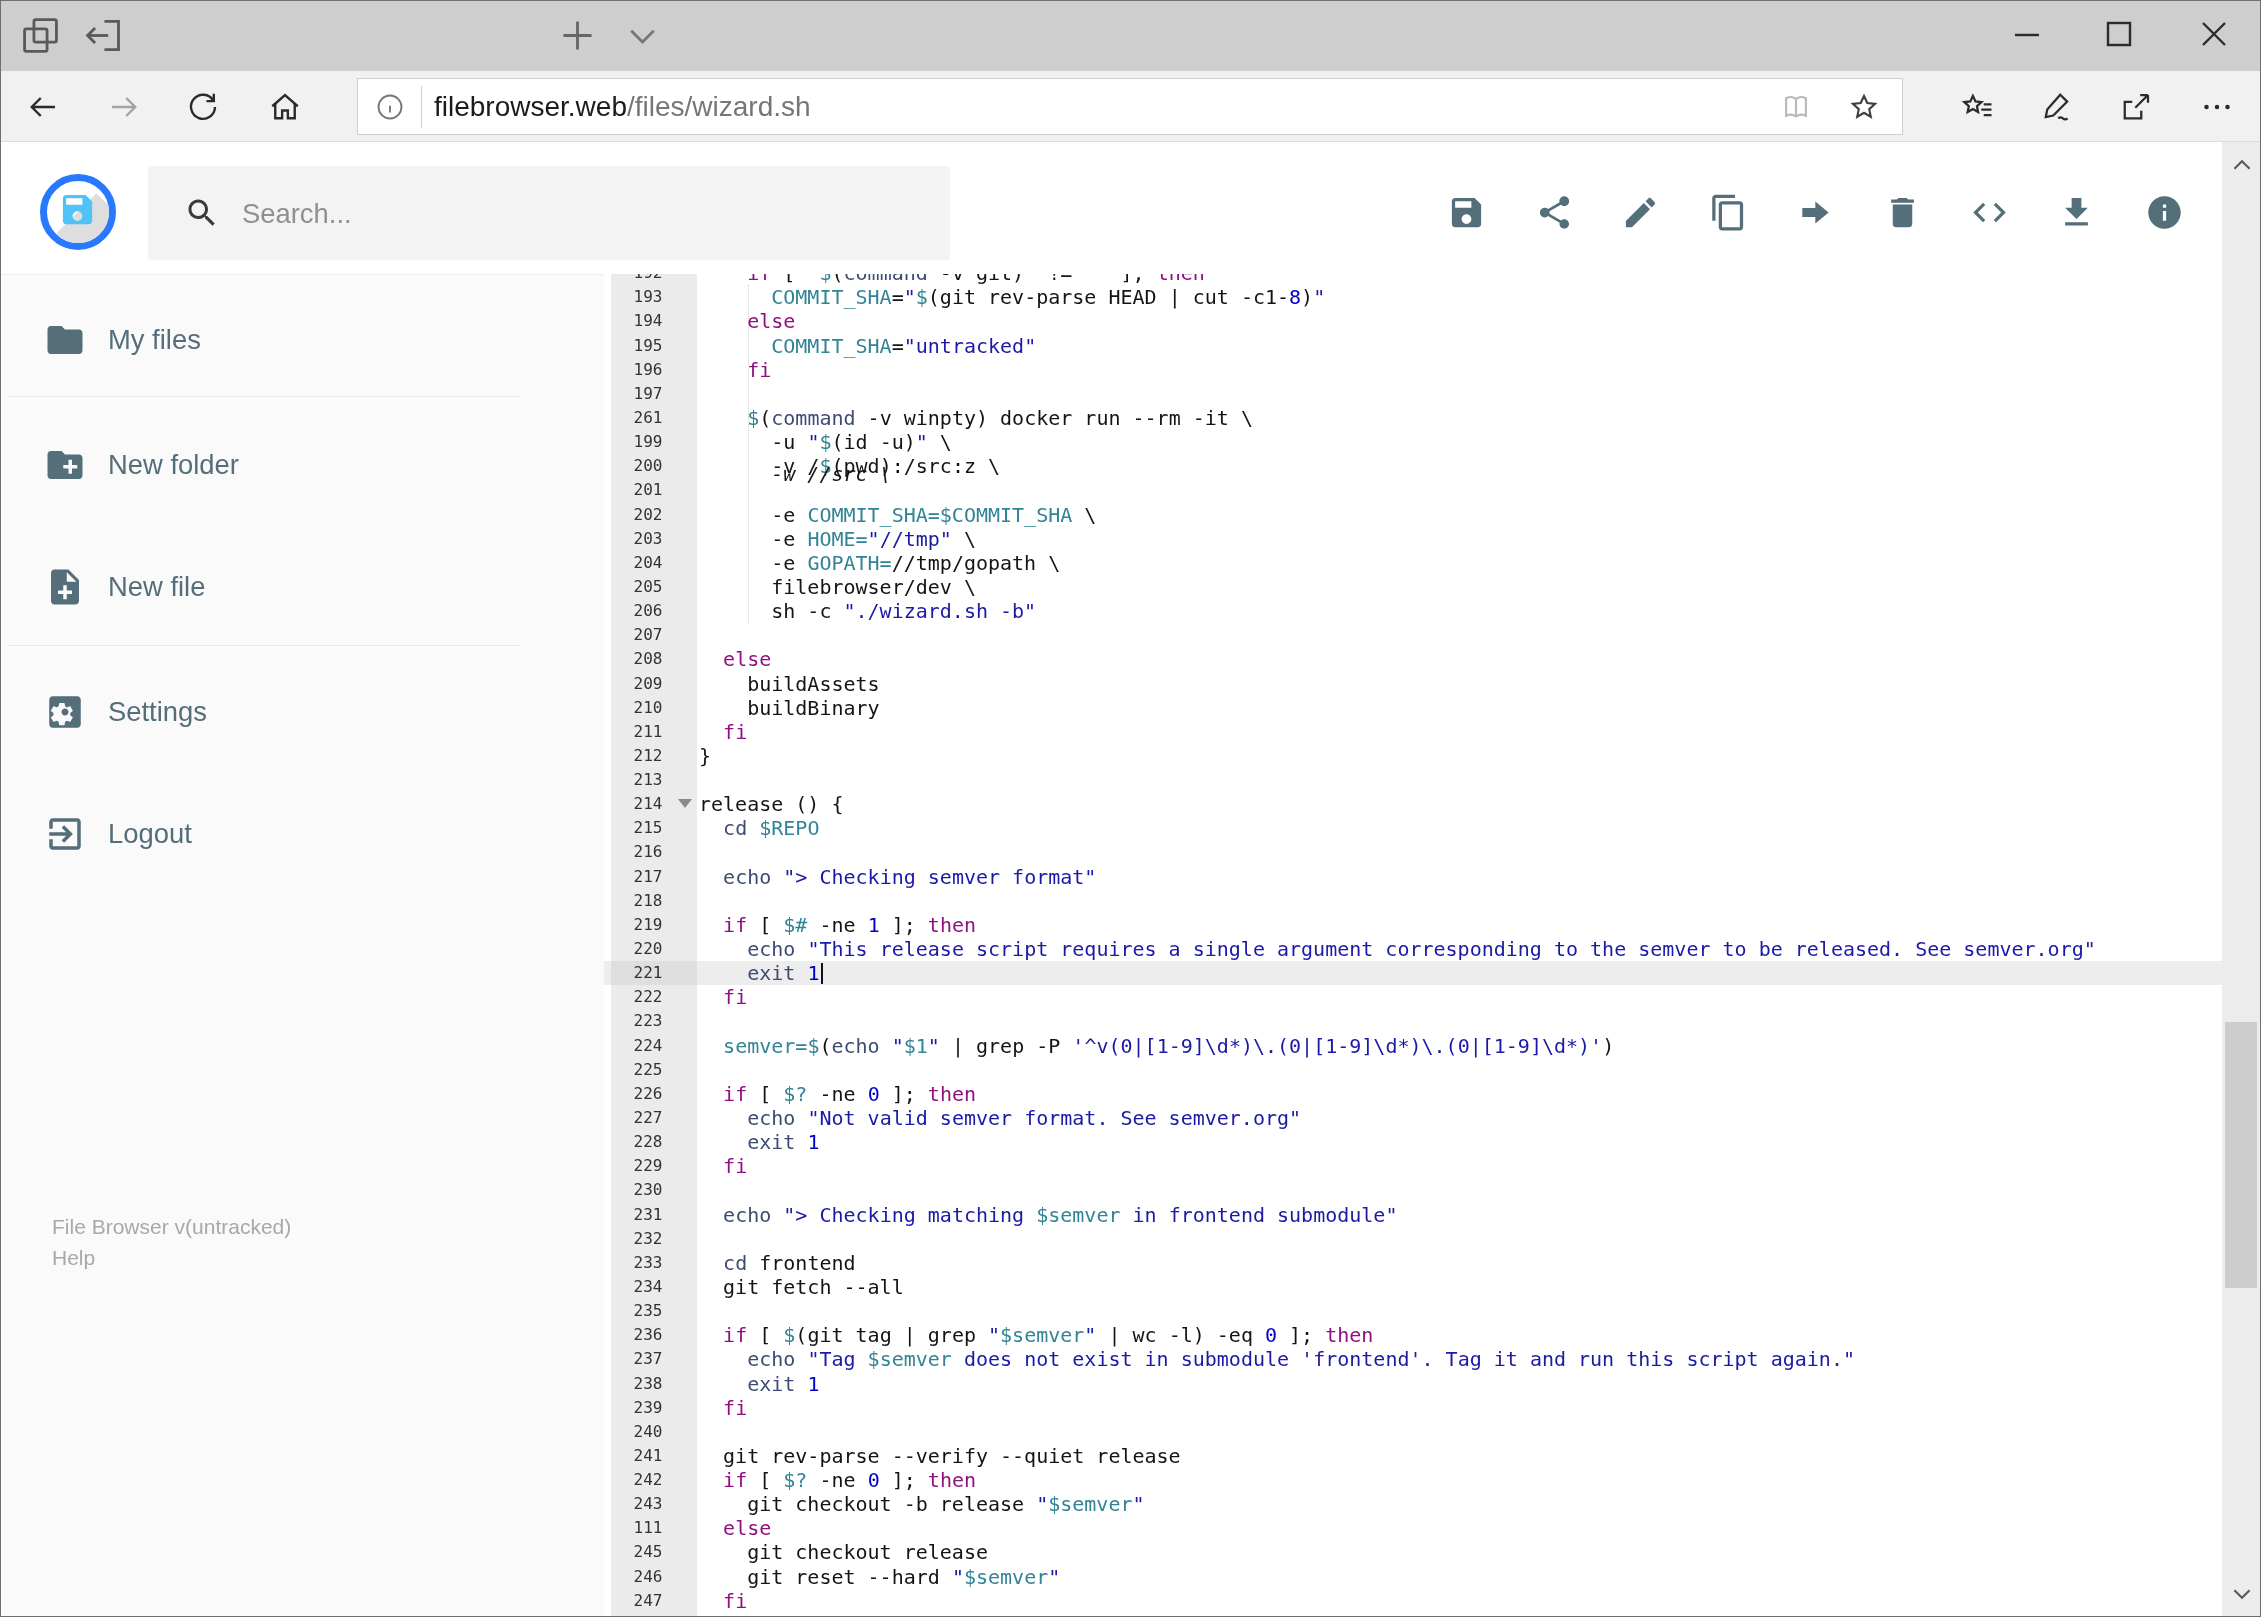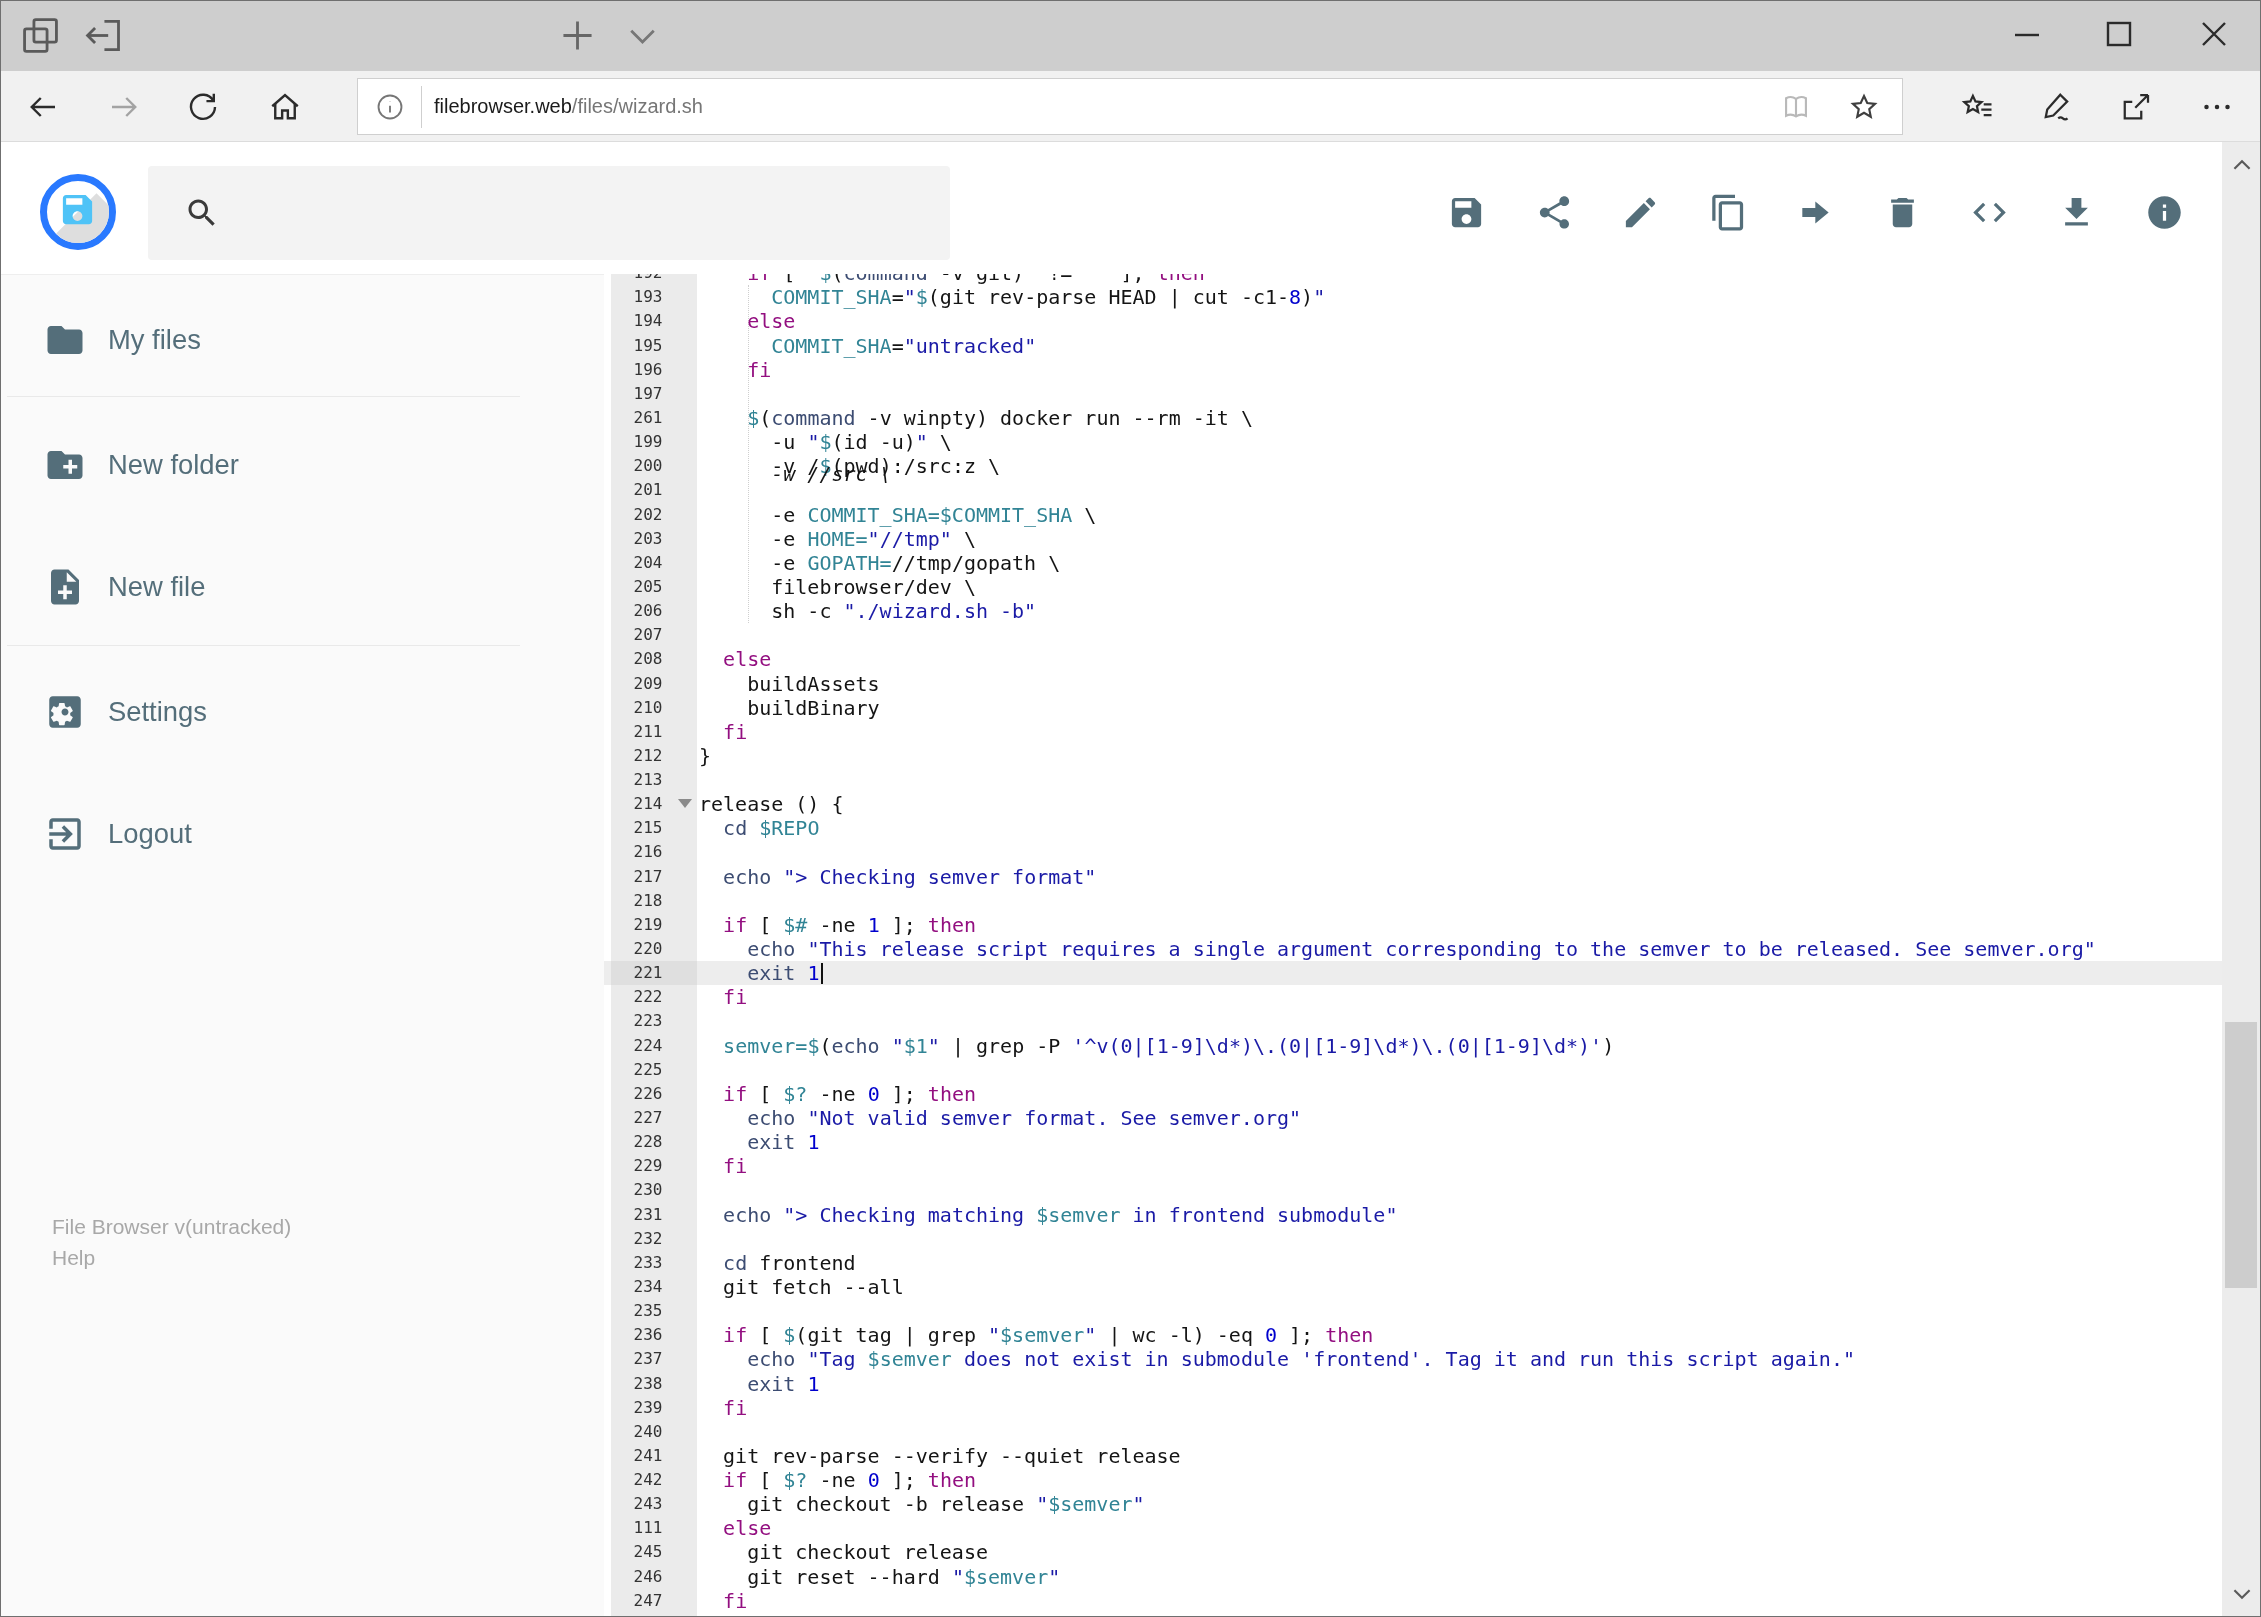--- a/index.html
+++ b/index.html
@@ -15,21 +15,21 @@
   .tab-title{position:absolute;left:68px;top:0;height:66px;line-height:66px;font-size:22px;color:#1b1b1b;}
   .tab-close{position:absolute;right:16px;top:20px;width:27.4px;height:27.4px;color:#444;}
   .winctl{position:absolute;top:9.7px;width:52px;height:48px;color:#2b2b2b;}
 
   
   .navbar{position:absolute;left:0;top:71px;width:2261px;height:71px;background:#f1f1f1;border-bottom:0.8px solid #dcdcdc;box-sizing:border-box;}
   .nav-ic{position:absolute;top:18px;width:36px;height:36px;color:#2b2b2b;}
   .urlbox{position:absolute;left:357px;top:7.3px;width:1546px;height:57px;background:#fff;border:0.8px solid #cfcfcf;box-sizing:border-box;}
   .url-info{position:absolute;left:16px;top:11.3px;width:32px;height:32px;color:#767676;}
   .url-div{position:absolute;left:63px;top:6.5px;width:0.8px;height:42px;background:#cfcfcf;}
-  .url-text{position:absolute;left:76px;top:0;height:55px;line-height:55px;font-size:20px;white-space:nowrap;}
+  .url-text{position:absolute;left:76px;top:0;height:55px;line-height:55px;font-size:28px;white-space:nowrap;}
   .url-host{color:#1b1b1b;}
   .url-path{color:#767676;}
   .urlbox .boxic{position:absolute;top:10.5px;width:34px;height:34px;}
 
   
   .appheader{position:absolute;left:0;top:142px;width:2261px;height:132px;background:#fff;}
   .logo{position:absolute;left:40px;top:31.5px;width:76px;height:76px;border-radius:50%;
         border:7.3px solid #2979ff;box-sizing:border-box;background:#fff;overflow:hidden;}
   .logo .shadow{position:absolute;left:21px;top:24px;width:57px;height:57px;background:#dedede;transform:rotate(45deg);}
   .logo .disk{position:absolute;left:11.3px;top:9.7px;width:39px;height:39px;color:#4FC3F7;}
@@ -199,20 +199,21 @@
           <path d="M17 3H5c-1.11 0-2 .9-2 2v14c0 1.1.89 2 2 2h14c1.1 0 2-.9 2-2V7l-4-4zm-5 16c-1.66 0-3-1.34-3-3s1.34-3 3-3 3 1.34 3 3-1.34 3-3 3zm3-10H5V5h10v4z"></path>
         </svg>
       </span>
   </div>
   <div class="searchbox">
     <span class="mag">
         <svg viewBox="0 0 24 24" width="100%" height="100%" fill="currentColor">
           <path d="M15.5 14h-.79l-.28-.27C15.41 12.59 16 11.11 16 9.5 16 5.91 13.09 3 9.5 3S3 5.91 3 9.5 5.91 16 9.5 16c1.61 0 3.09-.59 4.23-1.57l.27.28v.79l5 4.99L20.49 19l-4.99-5zm-6 0C7.01 14 5 11.99 5 9.5S7.01 5 9.5 5 14 7.01 14 9.5 11.99 14 9.5 14z"></path>
         </svg>
       </span>
+    <input type="text" placeholder="Search..." style="">
   </div>
   <div id="toolbar">
       <span class="tbtn" style="left: 1447px;"><span><svg viewBox="0 0 24 24" width="100%" height="100%" fill="currentColor">
             <path d="M17 3H5c-1.11 0-2 .9-2 2v14c0 1.1.89 2 2 2h14c1.1 0 2-.9 2-2V7l-4-4zm-5 16c-1.66 0-3-1.34-3-3s1.34-3 3-3 3 1.34 3 3-1.34 3-3 3zm3-10H5V5h10v4z"></path>
           </svg></span></span>
       <span class="tbtn" style="left: 1535px;"><span><svg viewBox="0 0 24 24" width="100%" height="100%" fill="currentColor">
             <path d="M18 16.08c-.76 0-1.44.3-1.96.77L8.91 12.7c.05-.23.09-.46.09-.7s-.04-.47-.09-.7l7.05-4.11c.54.5 1.25.81 2.04.81 1.66 0 3-1.34 3-3s-1.34-3-3-3-3 1.34-3 3c0 .24.04.47.09.7L8.04 9.81C7.5 9.31 6.79 9 6 9c-1.66 0-3 1.34-3 3s1.34 3 3 3c.79 0 1.5-.31 2.04-.81l7.12 4.16c-.05.21-.08.43-.08.65 0 1.61 1.31 2.92 2.92 2.92 1.61 0 2.92-1.31 2.92-2.92s-1.31-2.92-2.92-2.92z"></path>
           </svg></span></span>
       <span class="tbtn" style="left: 1621px;"><span><svg viewBox="0 0 24 24" width="100%" height="100%" fill="currentColor">
             <path d="M3 17.25V21h3.75L17.81 9.94l-3.75-3.75L3 17.25zM20.71 7.04c.39-.39.39-1.02 0-1.41l-2.34-2.34c-.39-.39-1.02-.39-1.41 0l-1.83 1.83 3.75 3.75 1.83-1.83z"></path>

